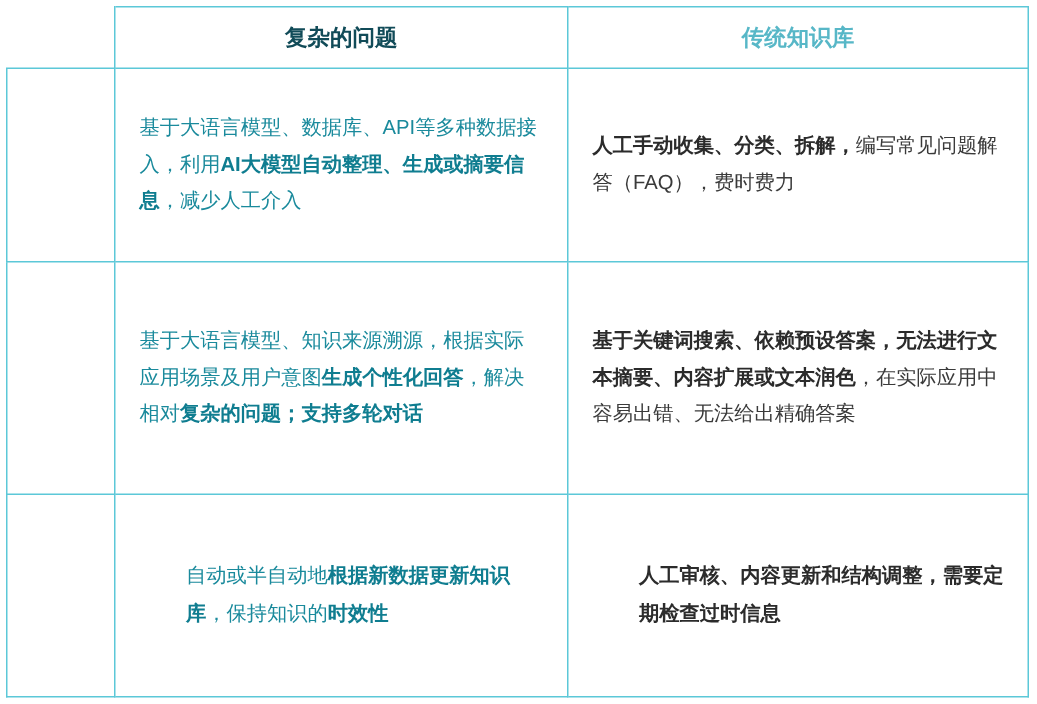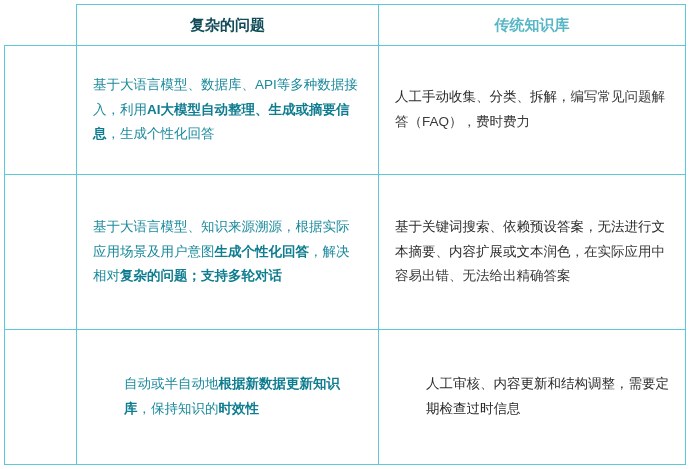--- a/index.html
+++ b/index.html
@@ -73,21 +73,21 @@
     line-height: 1.85;
     color: #333333;
   }
   .cell.ai {
     color: #1a8a9c;
   }
   .cell.ai b { color: #0f7d90; font-weight: bold; }
   .cell.trad {
     color: #3a3a3a;
   }
-  .cell.trad b { font-weight: normal; color: #2b2b2b; }
+  .cell.trad b { font-weight: bold; color: #2b2b2b; }
 
   .row-build .cell { height: 104px; }
   .row-use .cell { height: 130px; }
   .row-maint .cell { height: 110px; padding-left: 47px; }
 </style>
 </head>
 <body>
 
 <div class="table-wrap">
   <table class="compare">
@@ -106,21 +106,21 @@
       <tr class="row-build">
         <td class="vlabel">
           <div class="stack">
             <span>搭</span>
             <span>建</span>
             <span>过</span>
             <span>程</span>
           </div>
         </td>
         <td class="cell ai">
-          <span>基于大语言模型、数据库、API等多种数据接入，利用</span><b>AI大模型自动整理、生成或摘要信息</b><span>，生成个性化回答</span>
+          <span>基于大语言模型、数据库、API等多种数据接入，利用</span><b>AI大模型自动整理、生成或摘要信息</b><span>，减少人工介入</span>
         </td>
         <td class="cell trad">
           <b>人工手动收集、分类、拆解，</b><span>编写常见问题解答（FAQ），费时费力</span>
         </td>
       </tr>
 
       <tr class="row-use">
         <td class="vlabel">
           <div class="stack">
             <span>使</span>

